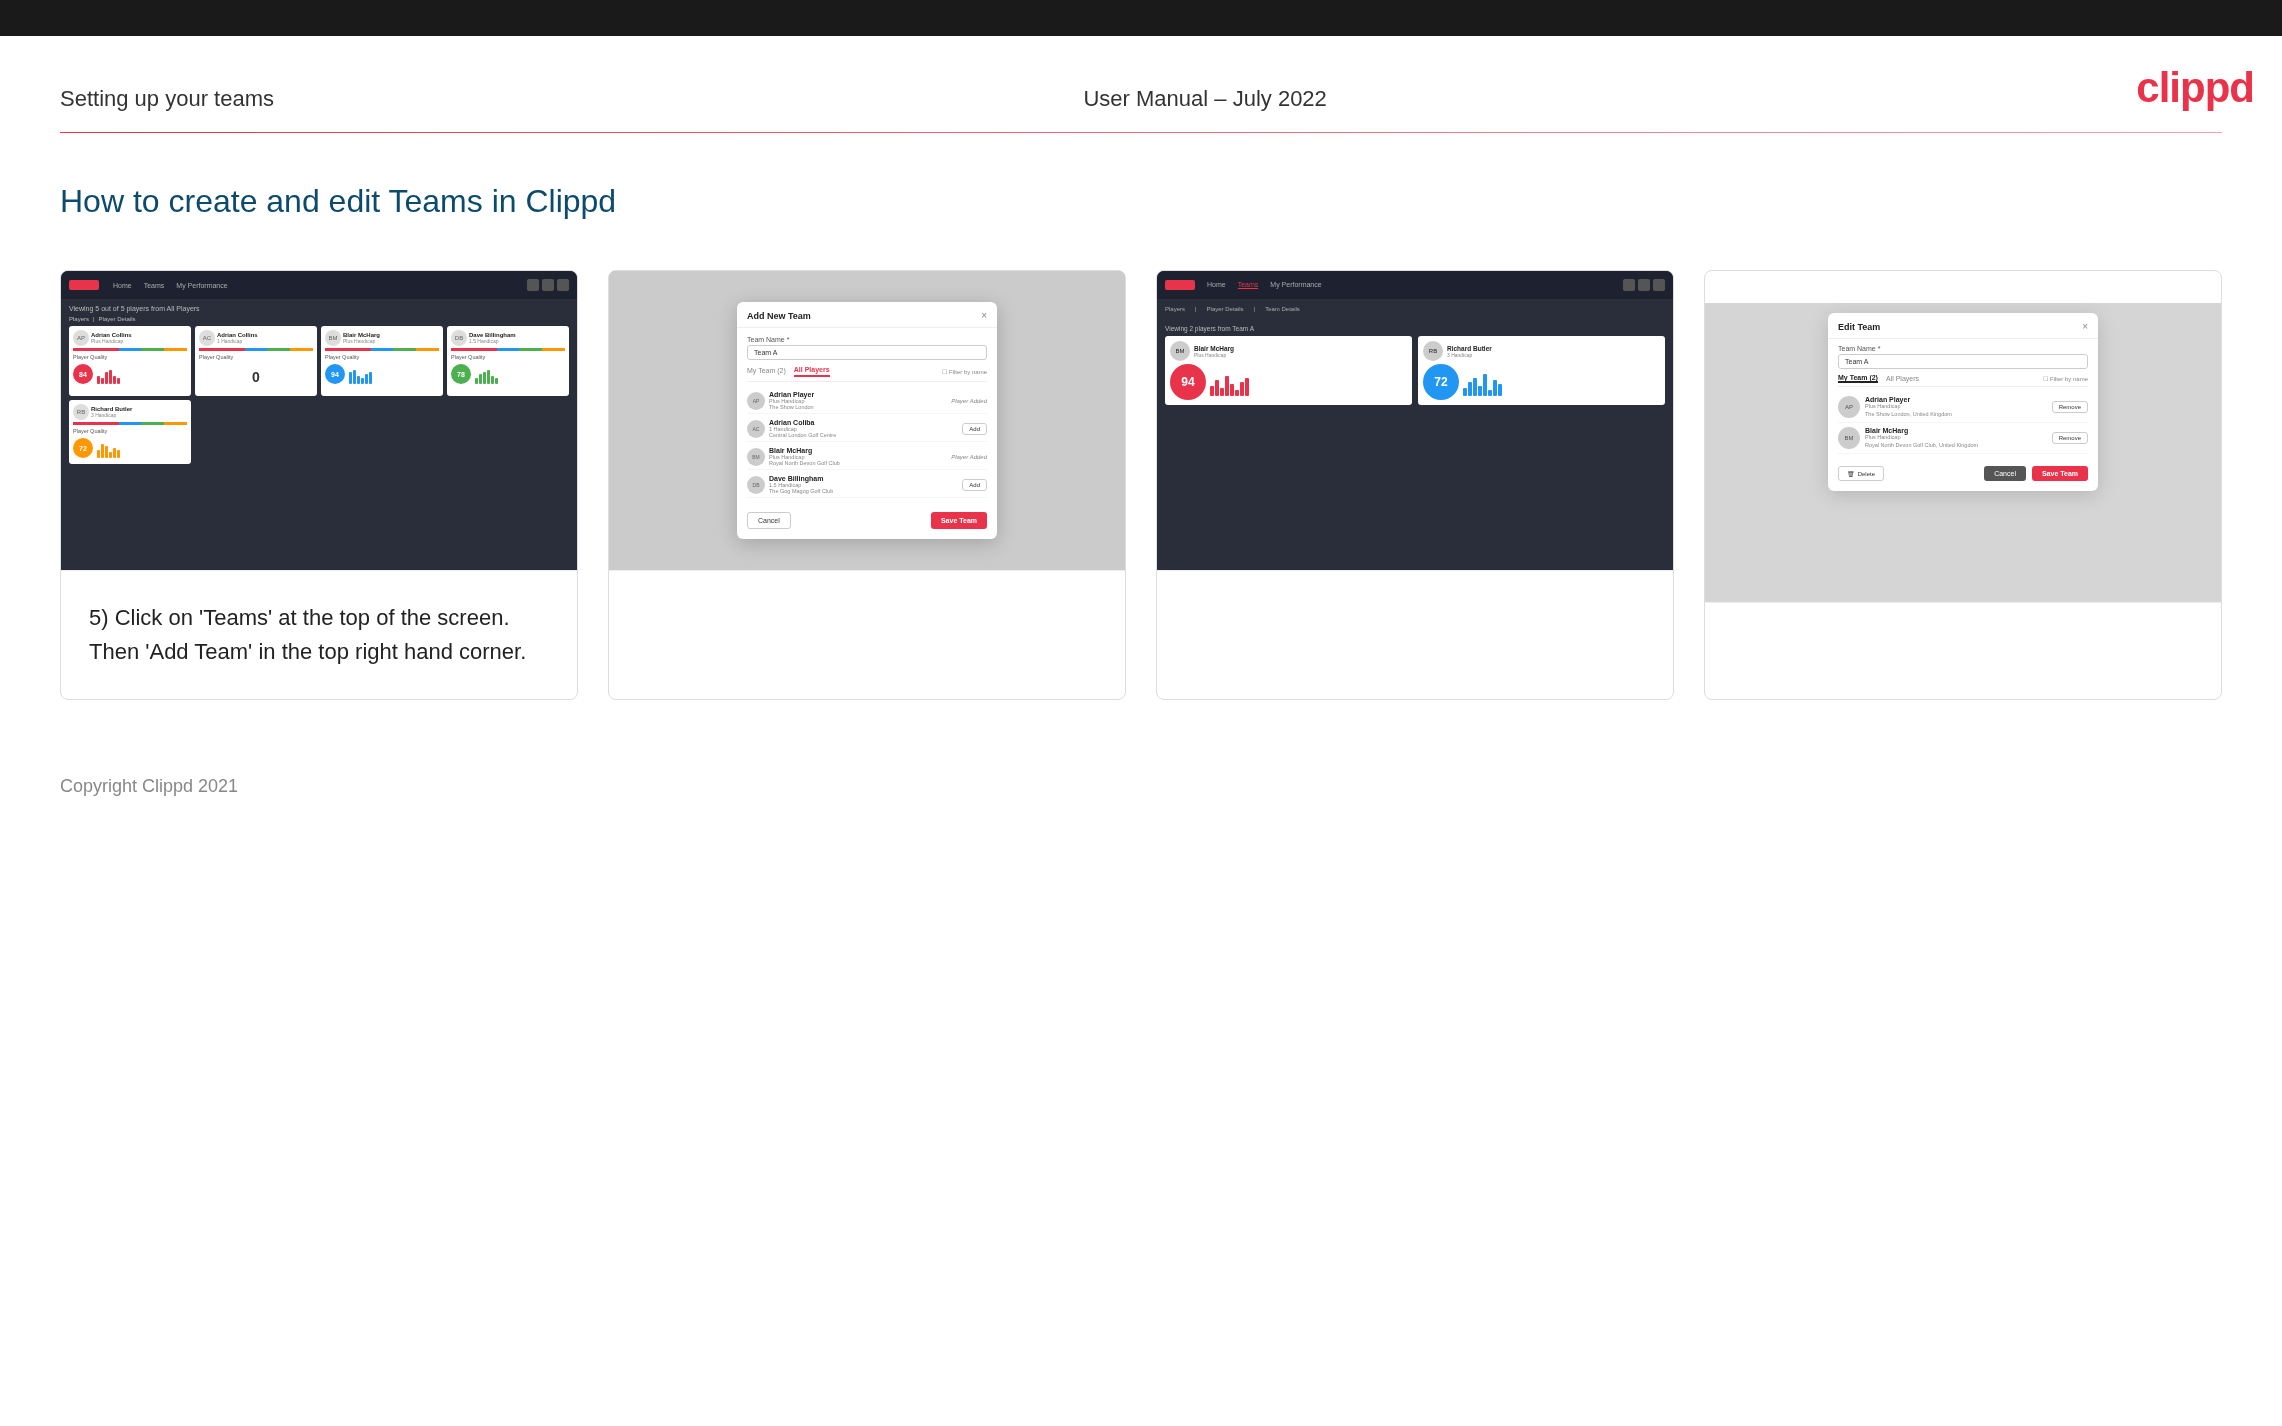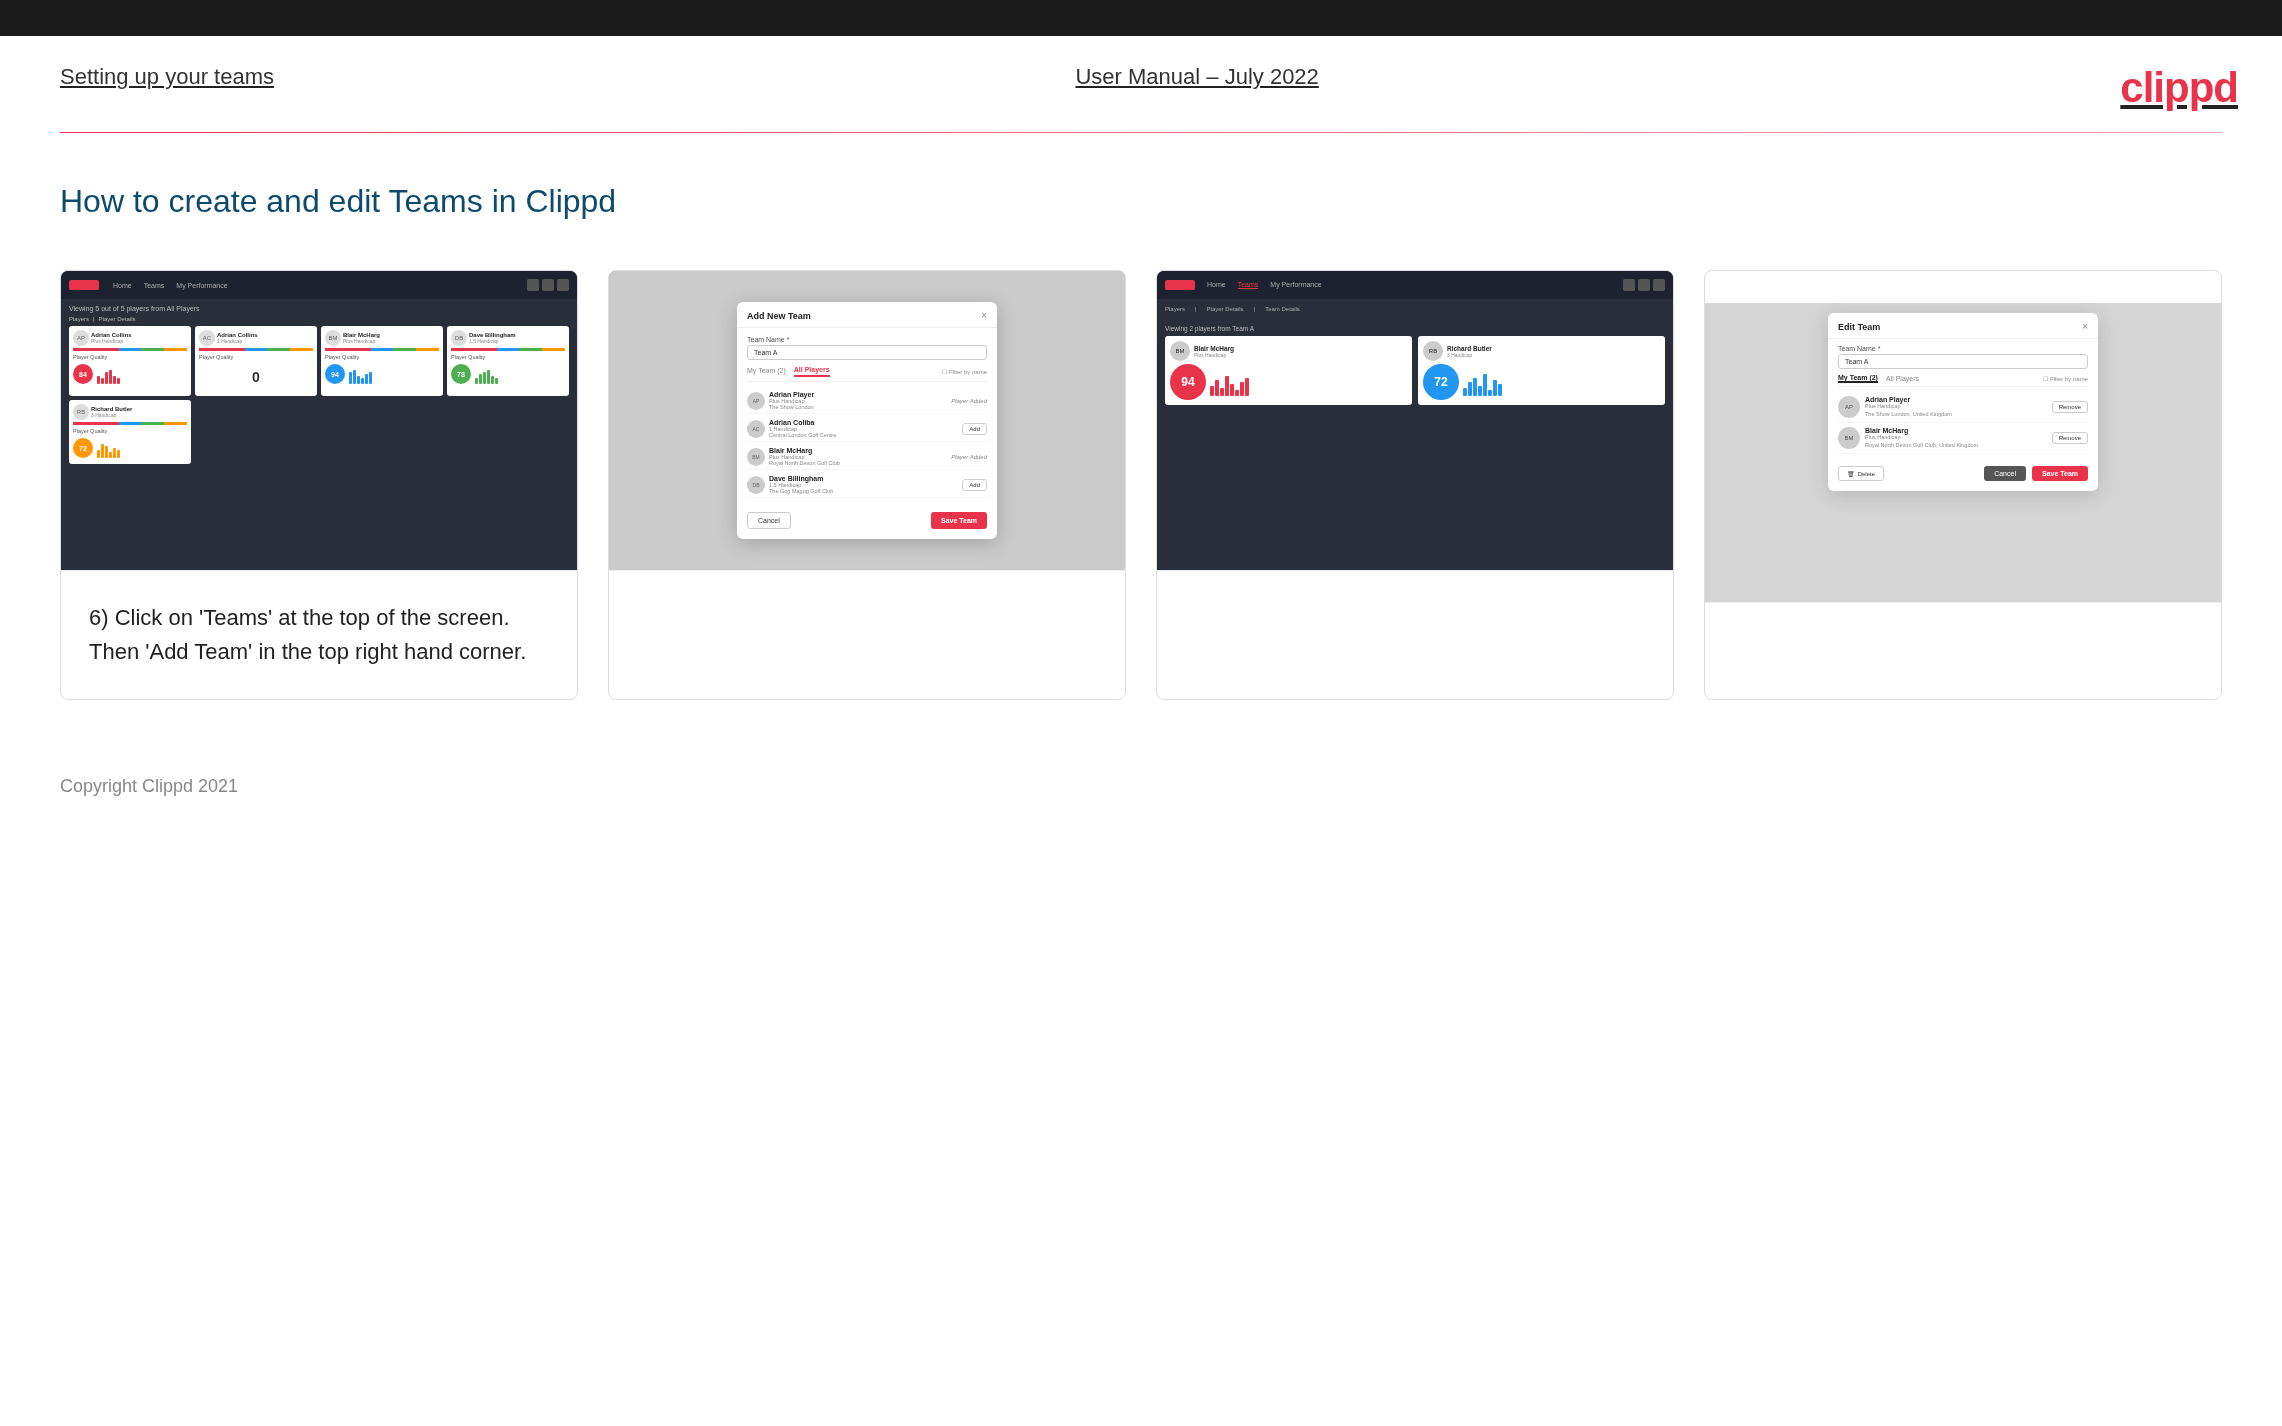--- a/index.html
+++ b/index.html
@@ -15,24 +15,23 @@
     
     .top-bar {
       background: #1a1a1a;
       height: 36px;
       width: 100%;
     }
 
     
     .header {
       display: flex;
-      align-items: flex-start;
+      align-items: flex-end;
       justify-content: space-between;
-      padding: 28px 44px 20px 60px;
-      text-decoration: underline;
+      padding: 28px 28px 20px 60px;
     }
     .header-left {
       font-size: 22px;
       color: #333;
     }
     .header-center {
       font-size: 22px;
       color: #333;
     }
     .logo {
@@ -651,21 +650,21 @@
                 <div class="ss1-bar b2 orange"></div>
                 <div class="ss1-bar b3 orange"></div>
                 <div class="ss1-bar b5 orange"></div>
                 <div class="ss1-bar b1 orange"></div>
               </div>
             </div>
           </div>
         </div>
       </div>
     </div>
-    <div class="card-description">6) Click on 'Teams' at the top of the screen. Then 'Add Team' in the top right hand corner.</div>
+    <div class="card-description">5) Click on 'Teams' at the top of the screen. Then 'Add Team' in the top right hand corner.</div>
   </div>
 
   <div class="card">
     <div class="screenshot screenshot-2">
       <div class="ss2-blurred-bg"></div>
 
       <div style="position:absolute;inset:0;background:#c8c8c8;opacity:0.6;"></div>
       <div class="ss2-dialog">
         <div class="ss2-dialog-header">
           <span class="ss2-dialog-title">Add New Team</span>

